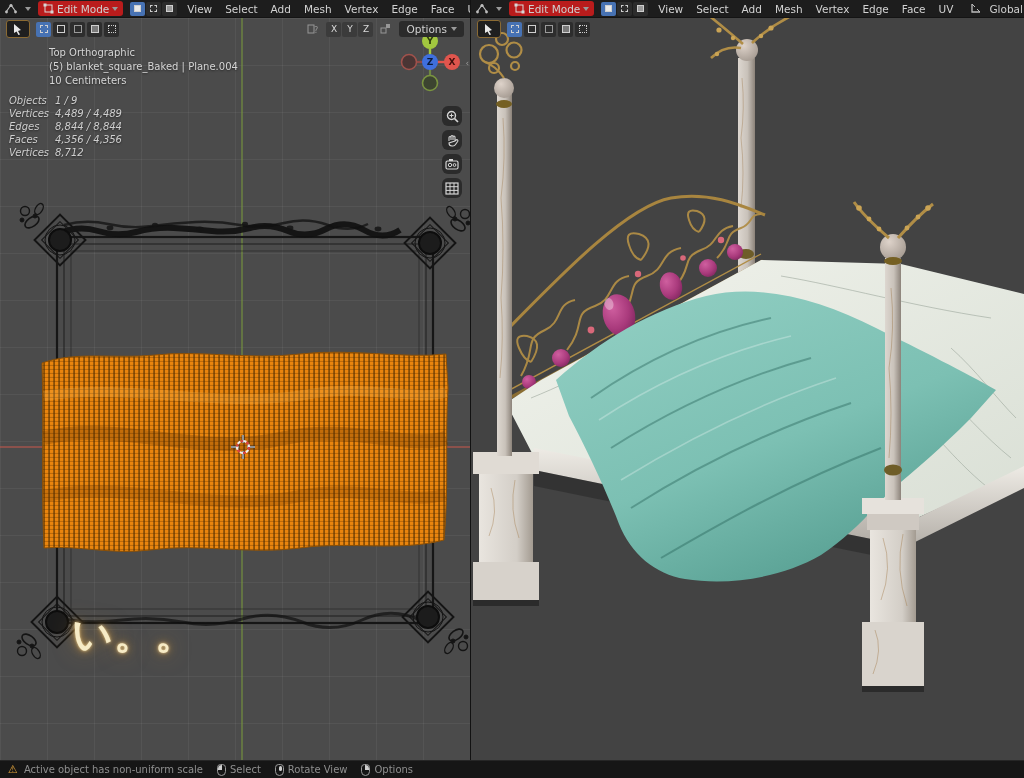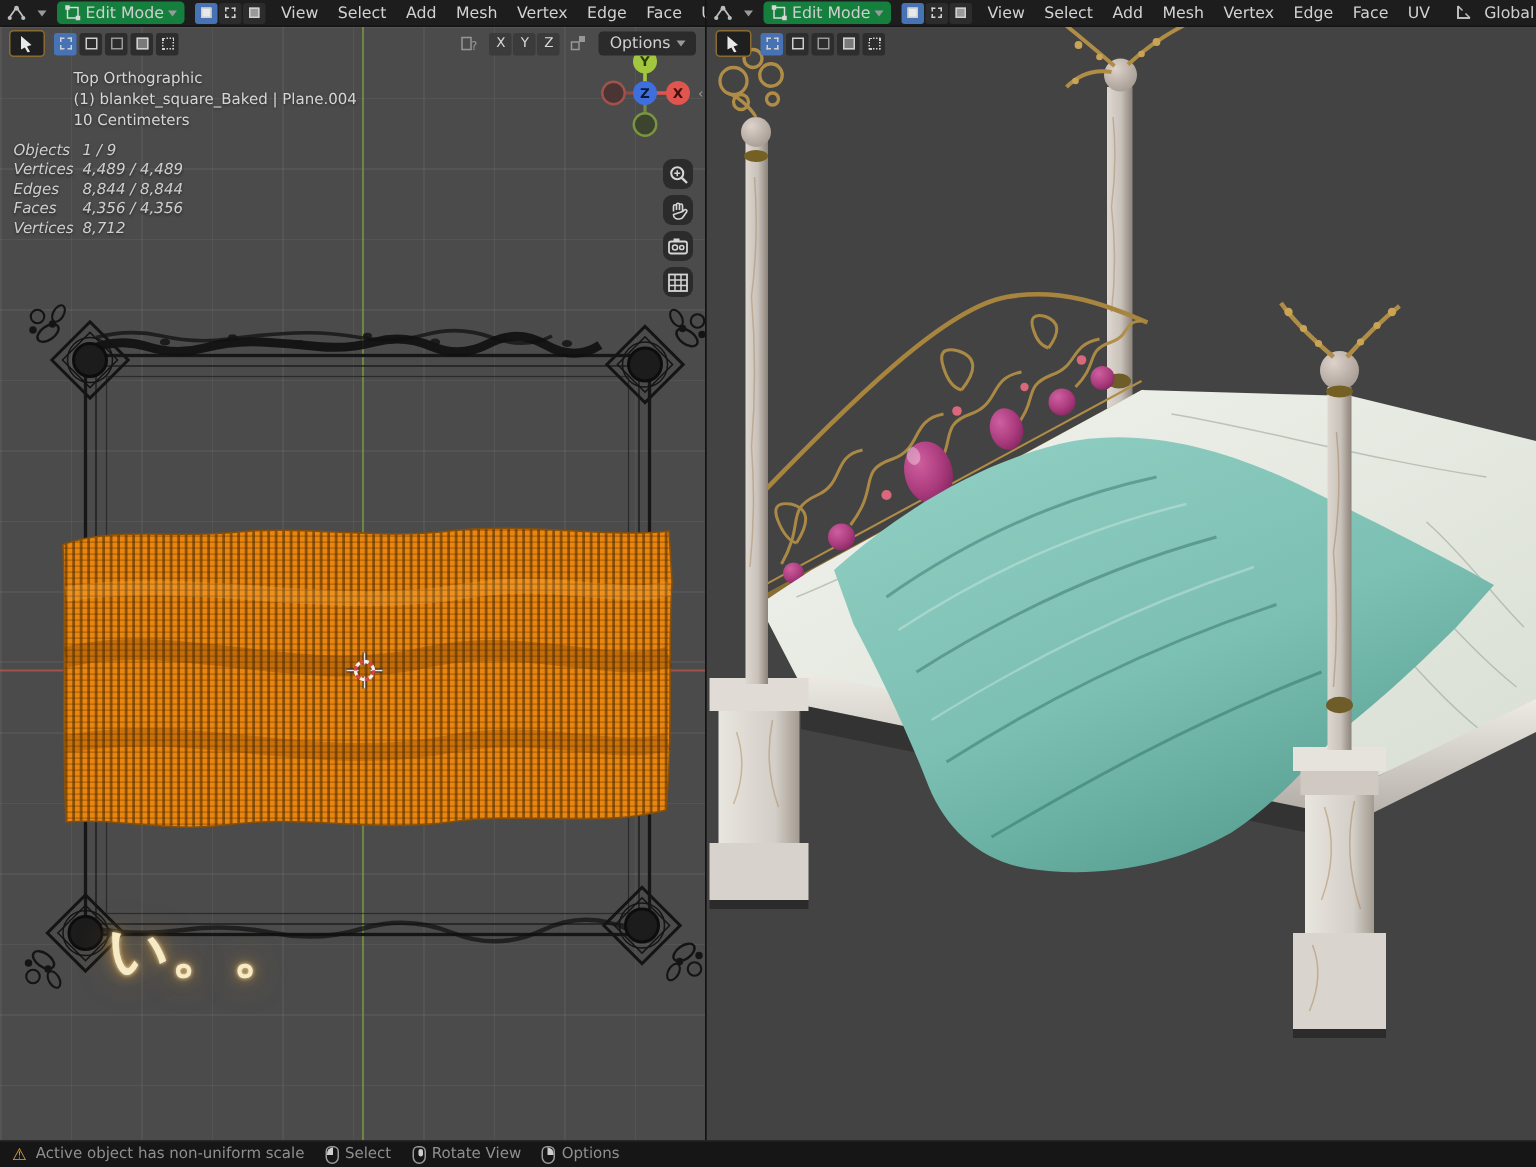--- a/index.html
+++ b/index.html
@@ -10,21 +10,21 @@
   
   .viewport { position:absolute; top:0; height:760px; }
   .vp-left  { left:0;   width:470px; }
   .vp-right { left:471px; width:553px; }
   .divider  { position:absolute; left:470px; top:0; width:1px; height:760px; background:#121212; z-index:15; }
 
   
   .vp-header { position:relative; height:18px; background:#1d1d1d; display:flex; align-items:center;
     gap:7px; padding:0 4px; font-size:10.5px; color:#cfcfcf; white-space:nowrap; z-index:12;
     border-bottom:1px solid #141414; }
-  .hdr-btn { display:flex; align-items:center; gap:3px; background:#15803d; border-radius:3px;
+  .hdr-btn { display:flex; align-items:center; gap:3px; background:#b91c1c; border-radius:3px;
     padding:1px 5px; height:15px; }
   .menu-item { padding:0 3px; color:#d2d2d2; }
   .carat { width:0; height:0; border-left:3px solid transparent; border-right:3px solid transparent;
     border-top:4px solid #9a9a9a; display:inline-block; }
   .selmode { display:flex; gap:1px; }
   .selmode .sm { width:15px; height:14px; background:#2c2c2c; border-radius:2px; display:flex;
     align-items:center; justify-content:center; }
   .selmode .sm.active { background:#4772b3; }
   .smglyph { width:7px; height:7px; border:1px solid #cfcfcf; }
   .sm.active .smglyph { background:#e8e8e8; }
@@ -186,21 +186,21 @@
             <rect x="7" y="2" width="4" height="4" fill="#aaa"></rect>
           </svg>
         <span class="options-btn">
           <span>Options</span>
           <span class="carat"></span>
         </span>
       </div>
 
       <div class="view-info">
         <div>Top Orthographic</div>
-        <div>(1) blanket_square_Baked | Plane.004</div>
+        <div>(5) blanket_square_Baked | Plane.004</div>
         <div>10 Centimeters</div>
       </div>
 
       <div class="stats">
         <div class="row">
             <span class="lab">Objects</span>
             <span>1 / 9</span>
           </div>
         <div class="row">
             <span class="lab">Vertices</span>

